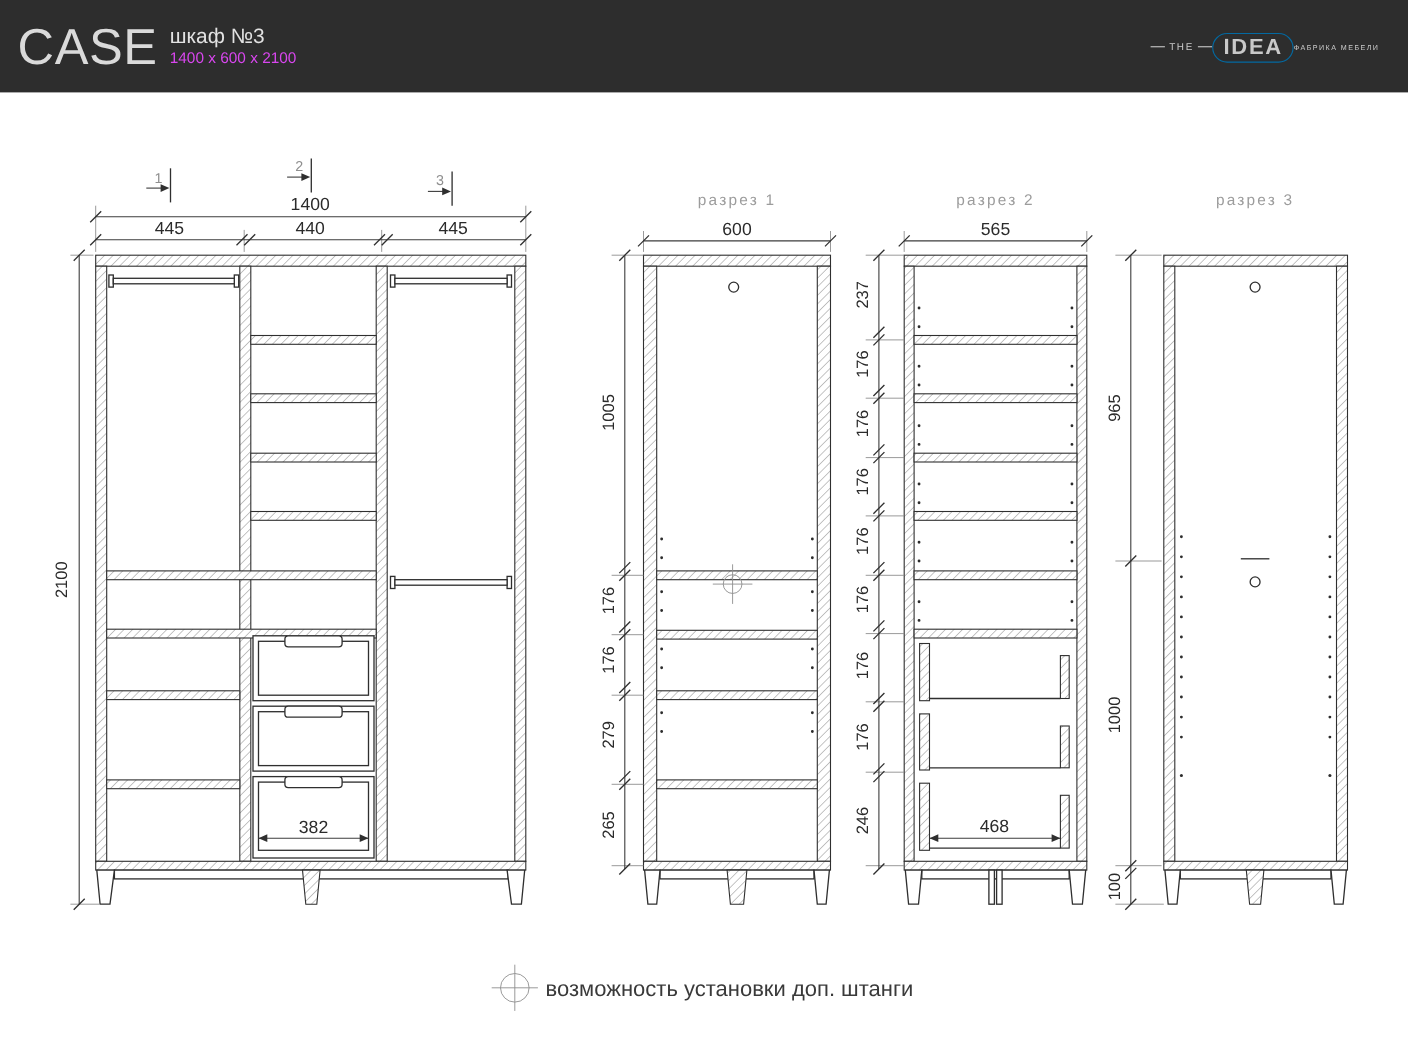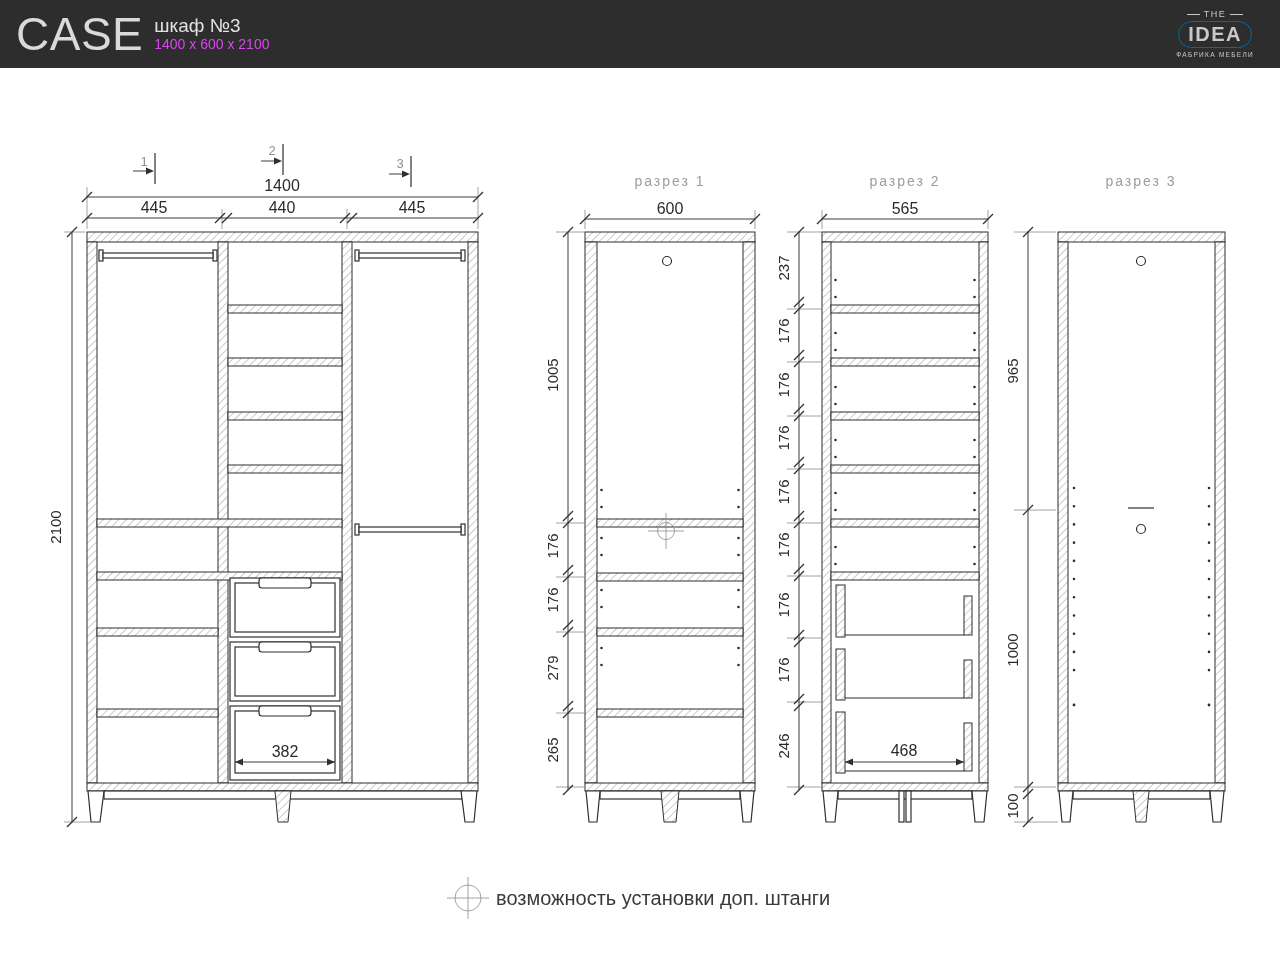--- a/index.html
+++ b/index.html
@@ -1,26 +1,26 @@
 <!DOCTYPE html>
 <html><head>
 <meta charset="utf-8">
 <style>
   html,body{margin:0;padding:0;background:#fff;}
   .page{position:relative;width:1280px;height:960px;background:#ffffff;overflow:hidden;
         font-family:"Liberation Sans",sans-serif;}
   
-  .header{position:absolute;top:0;left:0;width:1280px;height:68px;background:#2d2d2d;
+  .header{position:absolute;top:0;left:0;width:1280px;height:84px;background:#2d2d2d;
           display:flex;align-items:center;}
   .brand{display:flex;align-items:center;margin-left:16px;gap:11px;}
   .case-title{font-size:46px;line-height:1;color:#dadada;letter-spacing:.5px;}
   .brand-sub{display:flex;flex-direction:column;justify-content:center;}
   .brand-sub .l1{font-size:19px;color:#e2e2e2;line-height:1.1;}
   .brand-sub .l2{font-size:14px;color:#d946ef;line-height:1.15;}
-  .logo{margin-left:auto;margin-right:26px;display:flex;flex-direction:column;align-items:center;color:#c9c9c9;}
+  .logo{margin-left:auto;margin-right:26px;display:flex;flex-direction:row;align-items:center;color:#c9c9c9;}
   .logo-top{display:flex;align-items:center;gap:4px;font-size:9px;letter-spacing:1.5px;line-height:1;}
   .logo-top .rule{width:13px;height:1px;background:#c9c9c9;}
   .logo-badge{border:1px solid #0369a1;border-radius:16px;padding:2px 9px 3px;font-size:20px;
               letter-spacing:1.5px;font-weight:bold;margin-top:2px;line-height:1;}
   .logo-sub{font-size:6.5px;letter-spacing:1.3px;margin-top:3px;white-space:nowrap;}
   
   svg{position:absolute;top:0;left:0;}
   .panel{fill:url(#h);stroke:#2f2f2f;stroke-width:1;}
   .box{fill:#ffffff;stroke:#2f2f2f;stroke-width:1.2;}
   .ln{stroke:#2f2f2f;stroke-width:1.2;fill:none;}

